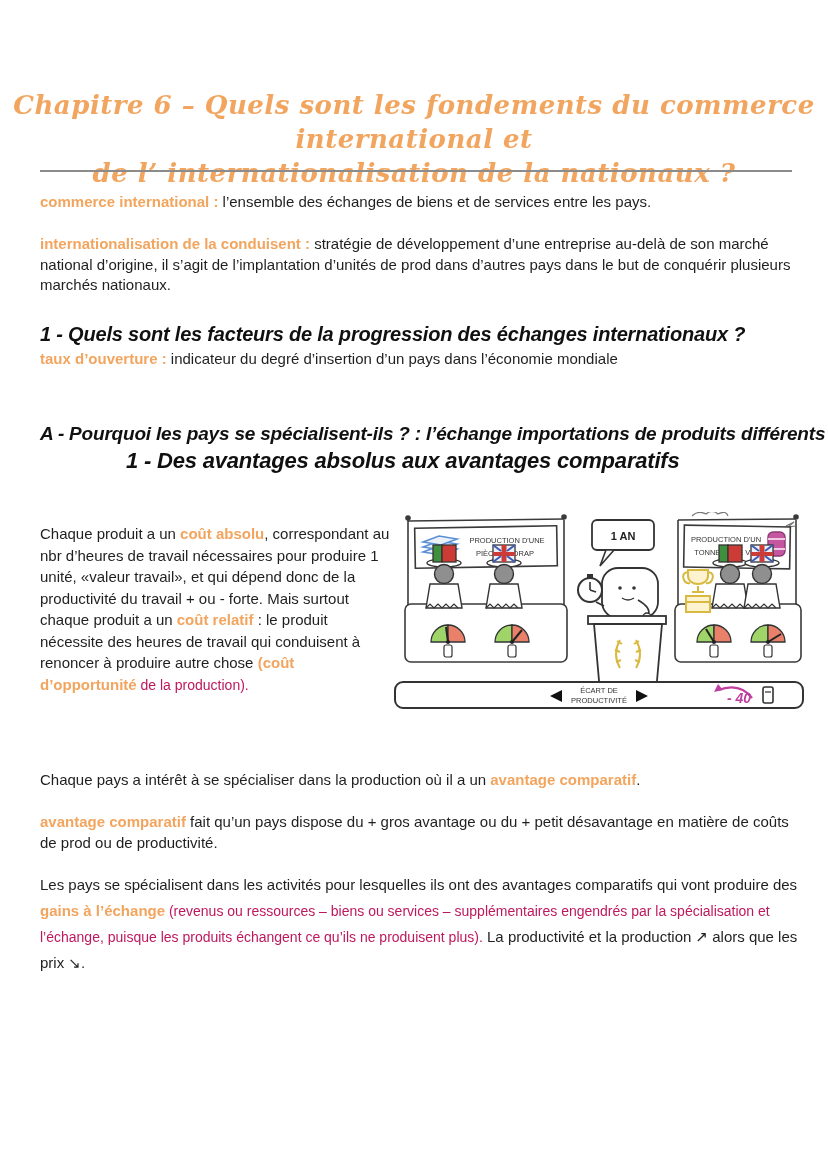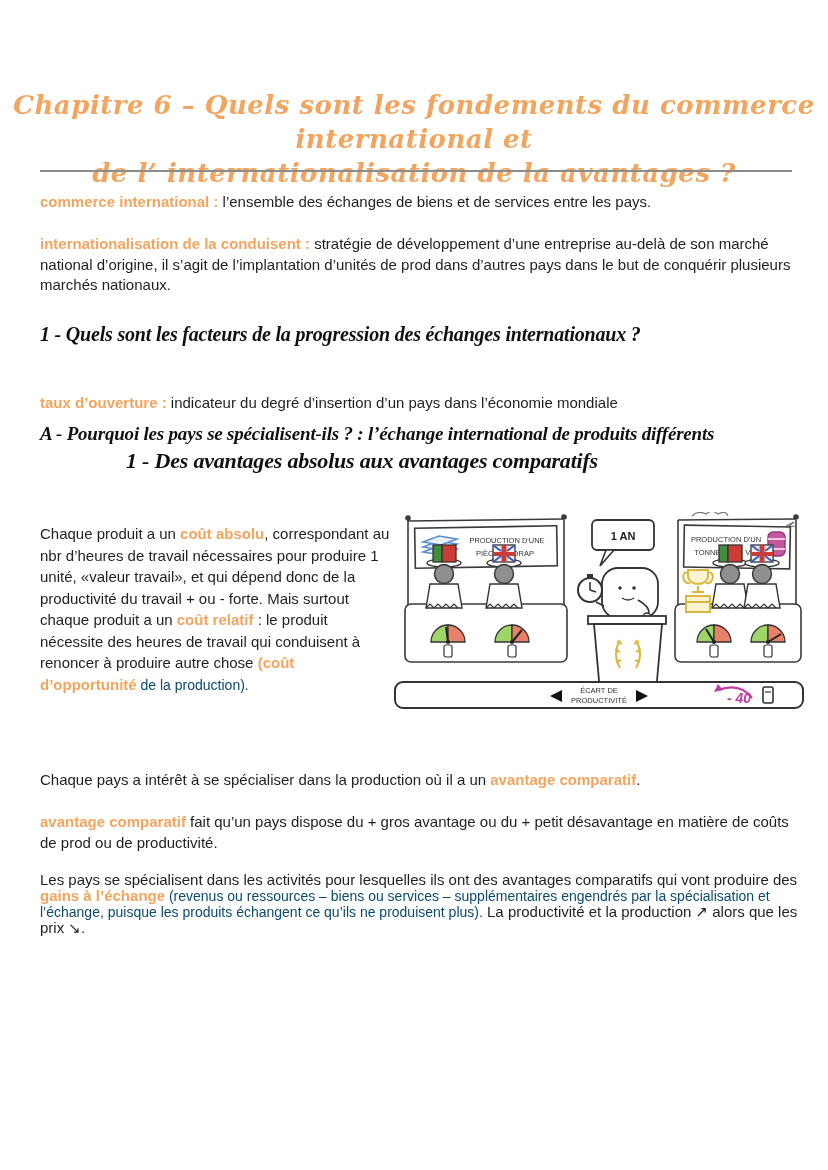--- a/index.html
+++ b/index.html
@@ -9,64 +9,64 @@
   
   .title{top:88px;left:0;width:828px;text-align:center;
          font-family:"DejaVu Serif","Liberation Serif",serif;
          font-style:italic;font-weight:bold;font-size:26px;line-height:34px;
          color:#f2a55f;letter-spacing:.5px;}
   
   .rule{top:170px;left:40px;width:752px;border-top:2px solid #8c8c8c;height:0;}
   
   .para{left:40px;width:760px;font-size:15px;line-height:20.5px;color:#1f1f1f;}
   .term{color:#f2a55f;font-weight:bold;}
-  .blue-small{color:#0c4a6e;font-size:14px;}
+  .blue-small{color:#be185d;font-size:14px;}
   b.divide{font-weight:bold;font-size:17px;}
   
-  .script-head{font-family:Liberation Serif, serif;font-style:italic;
+  .script-head{font-family:Liberation Sans, sans-serif;font-style:italic;
                font-weight:bold;color:#101010;letter-spacing:-.2px;}
   .h-sec1{top:323px;left:40px;font-size:20px;}
   .h-secA{top:420px;left:40px;font-size:19px;line-height:27px;}
   .h-secA .sub{display:block;margin-left:86px;font-size:22px;}
   .taux-line2{display:block;margin-left:185px;}
   .col-text{top:523px;left:40px;width:354px;font-size:15px;line-height:21.5px;}
   .illus{top:512px;left:392px;width:416px;height:206px;text-align:center;}
   .p3{top:770px;}
   .p4{top:812px;}
-  .p5{top:872px;line-height:16px;}
+  .p5{top:872px;line-height:26px;}
   svg text{font-family:"Liberation Sans","DejaVu Sans",sans-serif;}
 </style>
 </head>
 <body>
 
 <div class="page">
 
   <div class="abs title">
     <span>Chapitre 6 – Quels sont les fondements du commerce international et</span><br>
-    <span>de l’ internationalisation de la avantages ?</span>
+    <span>de l’ internationalisation de la nationaux ?</span>
   </div>
 
   <div class="abs rule"></div>
 
   <div class="abs para" style="top:192px;">
     <span class="term">commerce international :</span><span> l’ensemble des échanges de biens et de services entre les pays.</span>
   </div>
 
   <div class="abs para" style="top:234px;">
     <span class="term">internationalisation de la conduisent :</span><span> stratégie de développement d’une entreprise au-delà de son marché national d’origine, il s’agit de l’implantation d’unités de prod dans d’autres pays dans le but de conquérir plusieurs marchés nationaux.</span>
   </div>
 
   <div class="abs script-head h-sec1">1 - Quels sont les facteurs de la progression des échanges internationaux ?</div>
 
-  <div class="abs para" style="top:349px;margin-top:44px;">
+  <div class="abs para" style="top:349px;">
     <span class="term">taux d’ouverture :</span><span> indicateur du degré d’insertion d’un pays dans l’économie mondiale</span>
   </div>
 
   <div class="abs script-head h-secA">
-    <span>A - Pourquoi les pays se spécialisent-ils ? : l’échange international de produits différents</span>
+    <span>A - Pourquoi les pays se spécialisent-ils ? : l’échange importations de produits différents</span>
     <span class="sub">1 - Des avantages absolus aux avantages comparatifs</span>
   </div>
 
   <div class="abs col-text">
     <span>Chaque produit a un </span><span class="term">coût absolu</span><span>, correspondant au nbr d’heures de travail nécessaires pour produire 1 unité, «valeur travail», et qui dépend donc de la productivité du travail + ou - forte. Mais surtout chaque produit a un </span><span class="term">coût relatif</span><span> : le produit nécessite des heures de travail qui conduisent à renoncer à produire autre chose </span><span class="term">(coût d’opportunité</span><span class="blue-small"> de la production).</span>
   </div>
 
   <div class="abs illus">
     <svg width="416" height="206" viewBox="0 0 416 206">
 

